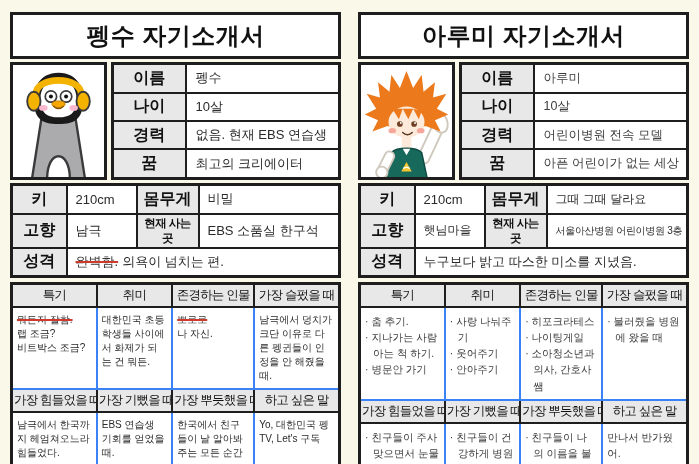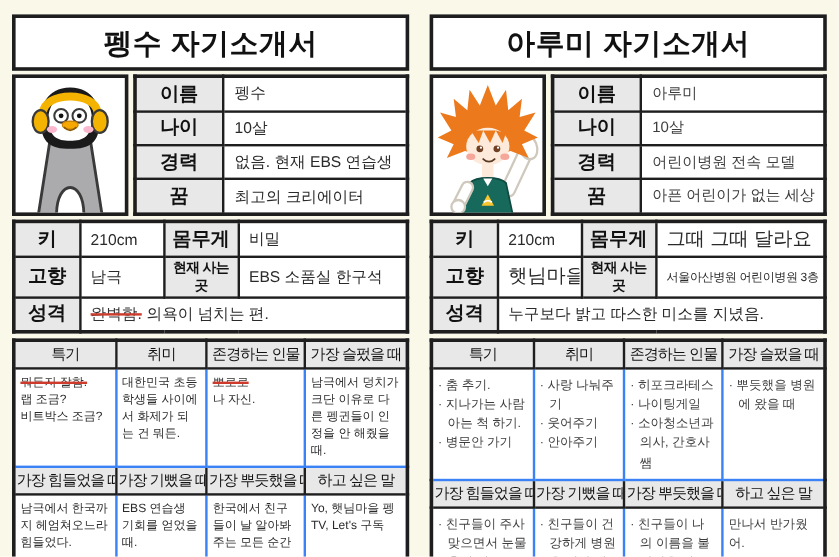--- a/index.html
+++ b/index.html
@@ -41,21 +41,21 @@
   .ptable th { background:#E8E8E8; font-size:16px; font-weight:bold; color:#111; text-align:center; }
   .ptable td { font-size:13px; padding-left:9px; color:#2a2a2a; }
   .card-thin .ptable td { font-size:12.5px; color:#3d3d3d; }
 
   .itable { width:100%; border:3px solid #1e1e1e; table-layout:fixed; margin-bottom:4px; }
   .itable th, .itable td { border:2px solid #1e1e1e; height:29px; }
   .itable th { background:#E8E8E8; font-size:16px; font-weight:bold; color:#111; text-align:center; }
   .itable th.small-label { font-size:11.5px; letter-spacing:-0.5px; }
   .itable td { font-size:13px; padding-left:8px; color:#2a2a2a; white-space:nowrap; overflow:hidden;border-radius:13px; }
   .itable td.tiny { font-size:10px; letter-spacing:-0.3px; }
-  .itable td.mid  { font-size:16px; }
+  .itable td.mid  { font-size:12px; }
 
   .gtable { width:100%; border:3px solid #1e1e1e; table-layout:fixed; }
   .gtable th {
     background:#E8E8E8; border:2px solid #1e1e1e;
     font-size:12.5px; font-weight:normal; letter-spacing:-0.8px;
     height:23px; white-space:nowrap; overflow:hidden; color:#111; text-align:center;
   }
   .gtable td {
     border:2px solid #3b82f6; vertical-align:top;
     padding:5px 4px; font-size:10px; line-height:1.4;
@@ -200,21 +200,21 @@
         <td>
           <div class="line">남극에서 한국까지 헤엄쳐오느라 힘들었다.</div>
         </td>
         <td>
           <div class="line">EBS 연습생 기회를 얻었을 때.</div>
         </td>
         <td>
           <div class="line">한국에서 친구들이 날 알아봐주는 모든 순간</div>
         </td>
         <td>
-          <div class="line">Yo, 햇님마을 펭TV, Let's 구독</div>
+          <div class="line">Yo, 대한민국 펭TV, Let's 구독</div>
         </td>
       </tr>
     </tbody>
       </table>
   </div>
 
   <div class="card card-thin" id="card-arumi">
     <div class="titlebox">아루미 자기소개서</div>
 
     <div class="profilerow">
@@ -334,21 +334,21 @@
           <div class="line">· 사랑 나눠주기</div>
           <div class="line">· 웃어주기</div>
           <div class="line">· 안아주기</div>
         </td>
         <td class="bullets">
           <div class="line">· 히포크라테스</div>
           <div class="line">· 나이팅게일</div>
           <div class="line">· 소아청소년과 의사, 간호사 쌤</div>
         </td>
         <td class="bullets">
-          <div class="line">· 뿌듯했을 병원에 왔을 때</div>
+          <div class="line">· 불러줬을 병원에 왔을 때</div>
         </td>
       </tr>
       <tr>
         <th>가장 힘들었을 때</th>
         <th>가장 기뻤을 때</th>
         <th>가장 뿌듯했을 때</th>
         <th>하고 싶은 말</th>
       </tr>
       <tr class="row-bottom">
         <td class="bullets">

